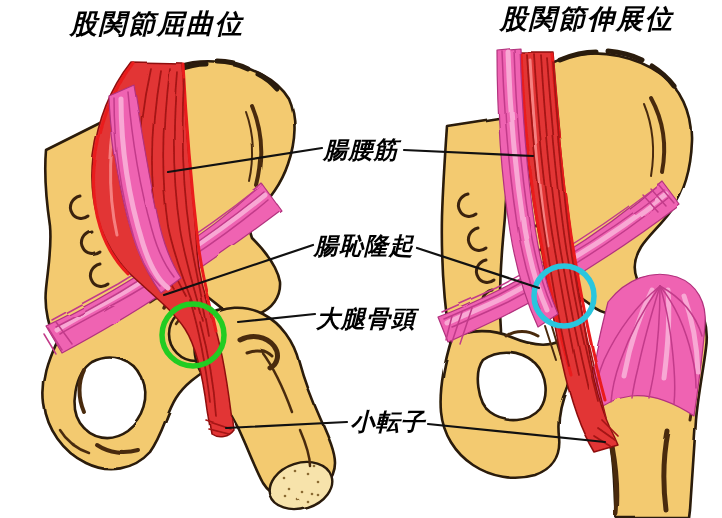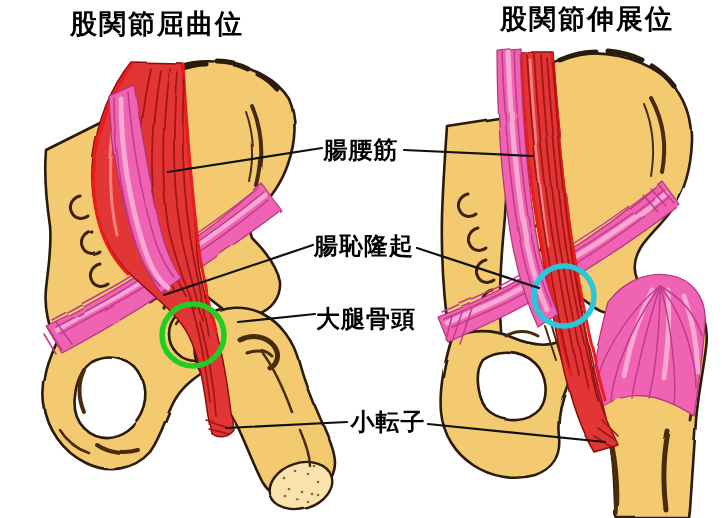--- a/index.html
+++ b/index.html
@@ -1,18 +1,19 @@
 <!DOCTYPE html>
 <html><head>
 <meta charset="utf-8">
 <style>
   html,body{margin:0;padding:0;background:#ffffff;}
   .stage{
     position:relative;width:722px;height:518px;background:#ffffff;overflow:hidden;
     font-family:"Liberation Sans","DejaVu Sans",sans-serif;
+    font-style:italic;
   }
   svg{display:block;}
   .bone{fill:#f3ca70;stroke:#2a1a08;stroke-width:2.6;stroke-linejoin:round;}
   .bone-hole{fill:#ffffff;stroke:#2a1a08;stroke-width:2.6;}
   .bone-cut{fill:#f7e3ab;stroke:#2a1a08;stroke-width:2.4;}
   .shade{fill:none;stroke:#4a2c10;stroke-linecap:round;}
   .notch{fill:none;stroke:#3a2410;stroke-width:3;stroke-linecap:round;}
   .edge-dash{fill:none;stroke:#2a1a08;stroke-width:5;stroke-linecap:round;}
   .red-stroke{fill:none;stroke:#a31414;stroke-width:1.7;stroke-linecap:round;}
   .red-edge{fill:none;stroke:#ea1c1c;stroke-width:3;stroke-linecap:round;}

